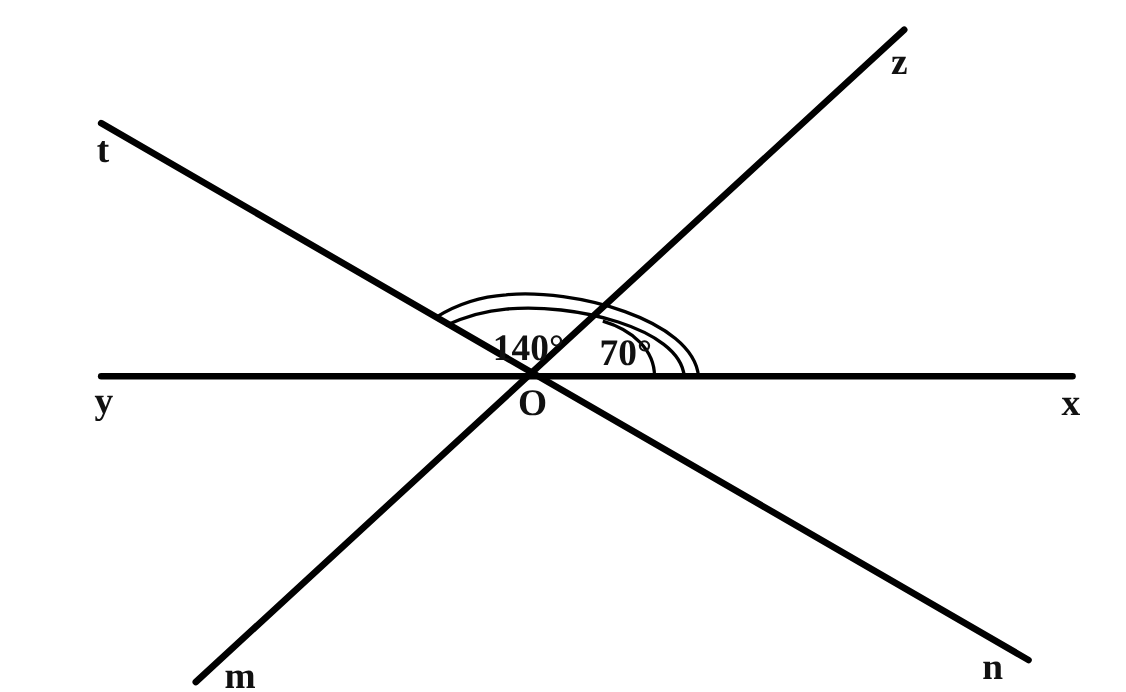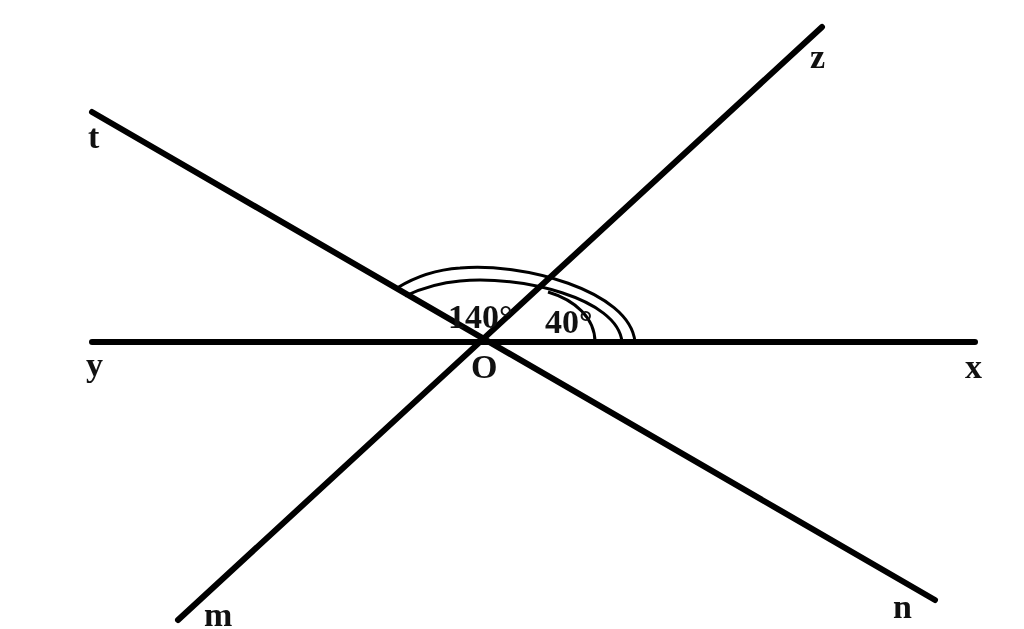--- a/index.html
+++ b/index.html
@@ -28,13 +28,13 @@
 
 <div class="lbl pt" style="left:88px; top:120px;">t</div>
 <div class="lbl pt" style="left:810px; top:40px;">z</div>
 <div class="lbl pt" style="left:86px; top:348px;">y</div>
 <div class="lbl pt" style="left:965px; top:350px;">x</div>
 <div class="lbl pt" style="left:471px; top:350px;">O</div>
 <div class="lbl pt" style="left:204px; top:598px;">m</div>
 <div class="lbl pt" style="left:893px; top:590px;">n</div>
 
 <div class="lbl ang" style="left:448px; top:260px;margin-top:40px;">140°</div>
-<div class="lbl ang" style="left:545px; top:305px;">40°</div>
+<div class="lbl ang" style="left:545px; top:305px;">70°</div>
 
 </body></html>

